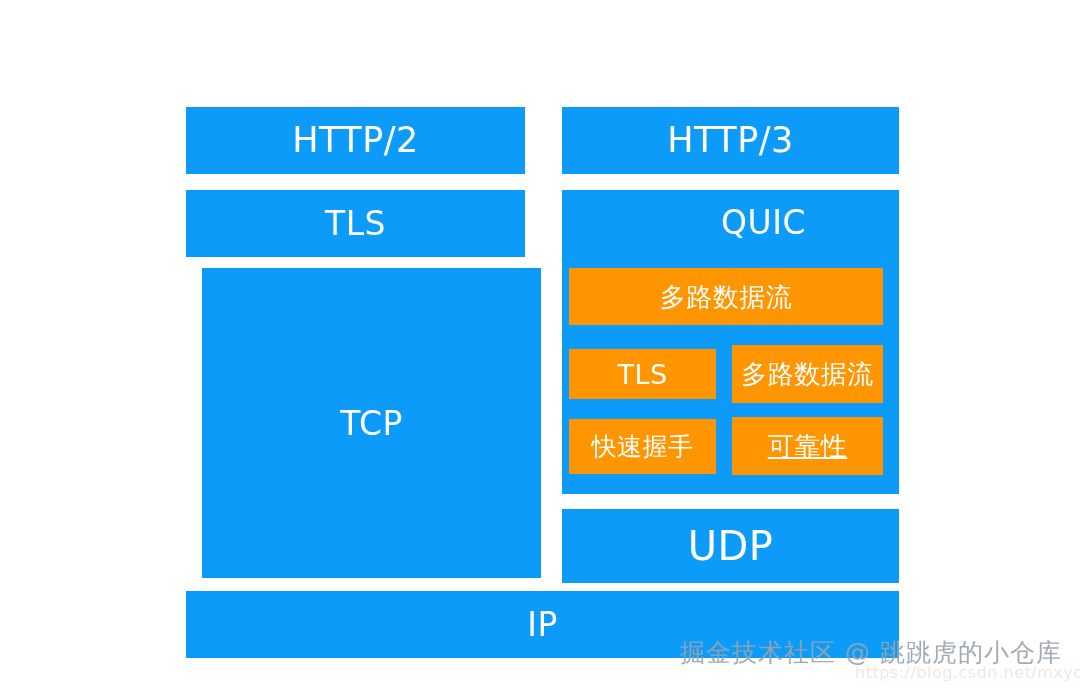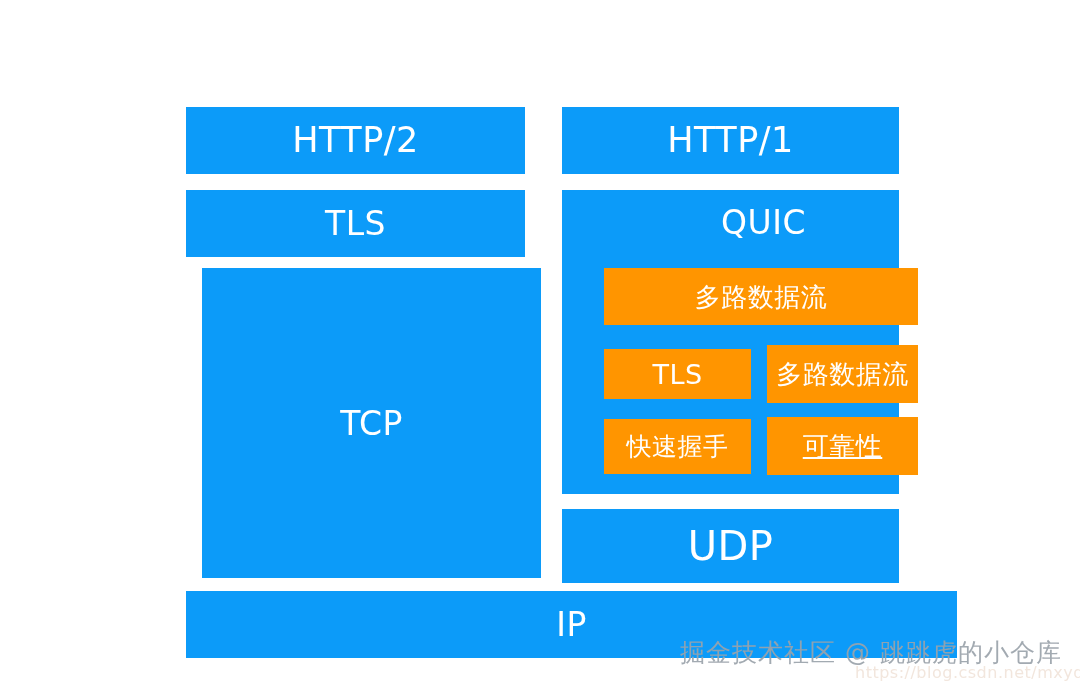--- a/index.html
+++ b/index.html
@@ -34,21 +34,20 @@
     line-height: 1;
     letter-spacing: 0.5px;
   }
 
   .blue {
     background: #0c9bf9;
   }
 
   .orange {
     background: #ff9500;
-    margin-left: 35px;
   }
 
   
   #box-http2 {
     left: 186px;
     top: 107px;
     width: 339px;
     height: 67px;
     font-size: 35px;
   }
@@ -147,21 +146,21 @@
     top: 509px;
     width: 337px;
     height: 74px;
     font-size: 40px;
   }
 
   
   #box-ip {
     left: 186px;
     top: 591px;
-    width: 771px;
+    width: 713px;
     height: 67px;
     font-size: 33px;
   }
 
   
   #watermark-main {
     position: absolute;
     left: 680px;
     top: 636px;
     font-size: 25px;
@@ -187,21 +186,21 @@
 <body>
 
 <div id="diagram">
 
   <div class="box blue" id="box-http2">HTTP/2</div>
 
   <div class="box blue" id="box-tls-left">TLS</div>
 
   <div class="box blue" id="box-tcp">TCP</div>
 
-  <div class="box blue" id="box-http3">HTTP/1</div>
+  <div class="box blue" id="box-http3">HTTP/3</div>
 
   <div class="box blue" id="box-quic">
     <div id="quic-label">QUIC</div>
   </div>
 
   <div class="box orange" id="box-multiplex">多路数据流</div>
 
   <div class="box orange" id="box-tls-quic">TLS</div>
 
   <div class="box orange" id="box-ordered">多路数据流</div>

